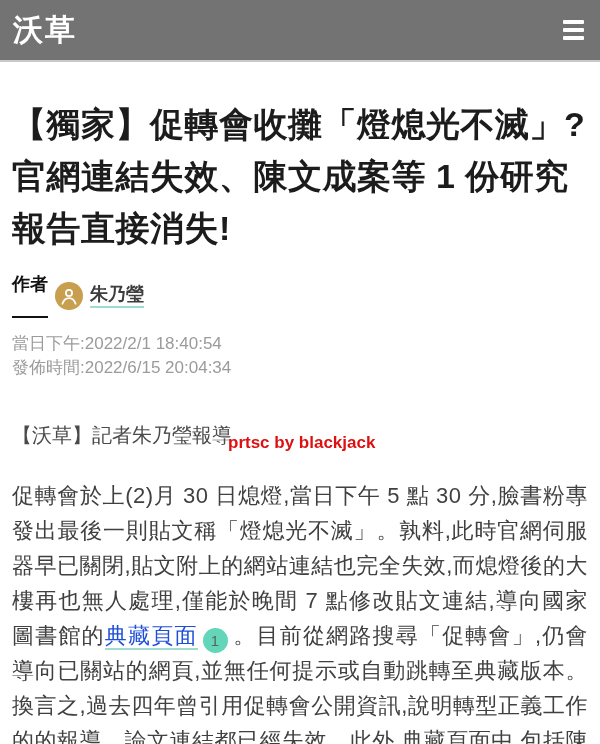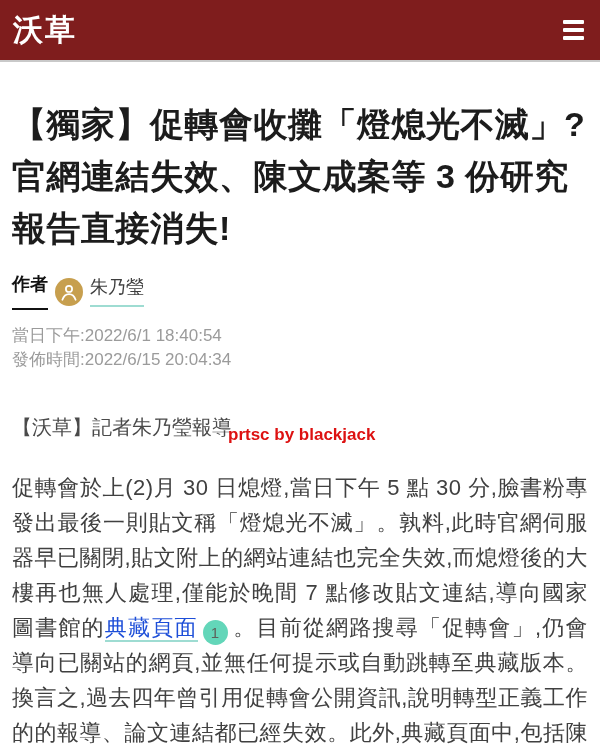--- a/index.html
+++ b/index.html
@@ -12,21 +12,21 @@
     width: 600px;
     height: 744px;
     margin: 0 auto;
     background: #ffffff;
     overflow: hidden;
     position: relative;
   }
   
   .site-header {
     height: 62px;
-    background: #7f1d1d;
+    background: #737373;
     border-bottom: 2px solid #c9c9c9;
     display: flex;
     align-items: center;
     justify-content: space-between;
     padding: 0 14px 0 13px;
     box-sizing: border-box;
   }
   .site-logo {
     color: #ffffff;
     font-size: 30px;
@@ -67,42 +67,43 @@
     display: flex;
     align-items: center;
     gap: 7px;
     margin: 20px 0 12px 0;
   }
   .author-label {
     font-size: 18px;
     font-weight: 700;
     color: #111111;
     border-bottom: 2px solid #111111;
-    padding-bottom: 12px;
+    padding-bottom: 20px;
     line-height: 1.2;
   }
   .author-avatar {
     width: 28px;
     height: 28px;
     border-radius: 50%;
     background: #c79f4e;
     display: inline-flex;
     align-items: center;
     justify-content: center;
     flex: 0 0 auto;
   }
   .author-avatar svg { display: block; }
   .author-name {
     font-size: 18px;
     color: #3d3d3d;
     text-decoration: none;
     border-bottom: 2px solid #9edcd2;
-    padding-bottom: 6px;
+    padding-bottom: 0;
     line-height: 1.2;
     cursor: pointer;
+    font-weight: bold;
   }
   .meta {
     margin: 14px 0 0 0;
     color: #9b9b9b;
     font-size: 17px;
     line-height: 24px;
   }
   .byline-row {
     position: relative;
     margin-top: 42px;
@@ -158,35 +159,35 @@
     <div class="site-logo">沃草</div>
     <button class="menu-btn" aria-label="menu">
       <span></span>
       <span></span>
       <span></span>
     </button>
   </header>
 
   <main class="content">
 
-    <h1 class="article-title">【獨家】促轉會收攤「燈熄光不滅」?官網連結失效、陳文成案等 3 份研究報告直接消失!</h1>
+    <h1 class="article-title">【獨家】促轉會收攤「燈熄光不滅」?官網連結失效、陳文成案等 1 份研究報告直接消失!</h1>
 
     <div class="author-row">
       <span class="author-label">作者</span>
       <span class="author-avatar">
         <svg width="22" height="22" viewBox="0 0 24 24">
           <circle cx="12" cy="8.6" r="3.4" fill="none" stroke="#ffffff" stroke-width="1.9"></circle>
           <path d="M4.8 20.5 C6.2 16.2 8.8 14.2 12 14.2 C15.2 14.2 17.8 16.2 19.2 20.5" fill="none" stroke="#ffffff" stroke-width="1.9" stroke-linecap="round"></path>
         </svg>
       </span>
       <a class="author-name">朱乃瑩</a>
     </div>
 
     <div class="meta">
-      <div><span>當日下午:</span><span>2022/6/1 18:40:54</span></div>
+      <div><span>當日下午:</span><span>2022/2/1 18:40:54</span></div>
       <div><span>發佈時間:</span><span>2022/6/15 20:04:34</span></div>
     </div>
 
     <div class="byline-row">
       <span>【沃草】記者朱乃瑩報導</span>
       <span class="watermark">prtsc by blackjack</span>
     </div>
 
     <p class="body-text"><span>促轉會於上(2)月 30 日熄燈,當日下午 5 點 30 分,臉書粉專發出最後一則貼文稱「燈熄光不滅」。孰料,此時官網伺服器早已關閉,貼文附上的網站連結也完全失效,而熄燈後的大樓再也無人處理,僅能於晚間 7 點修改貼文連結,導向國家圖書館的</span><a class="archive-link">典藏頁面</a><span class="footnote-badge">1</span><span>。目前從網路搜尋「促轉會」,仍會導向已關站的網頁,並無任何提示或自動跳轉至典藏版本。換言之,過去四年曾引用促轉會公開資訊,說明轉型正義工作的的報導、論文連結都已經失效。此外,典藏頁面中,包括陳文成案等 11 份研究報告均直接消失。</span></p>
 

